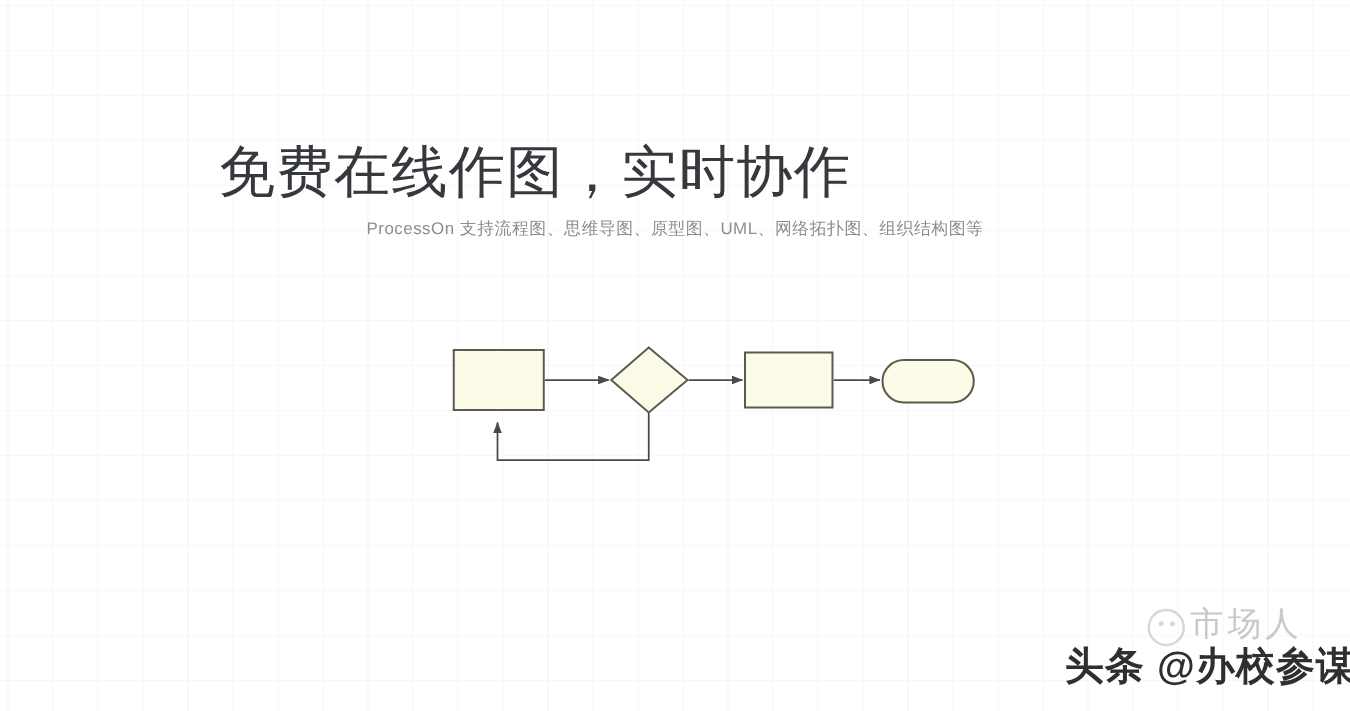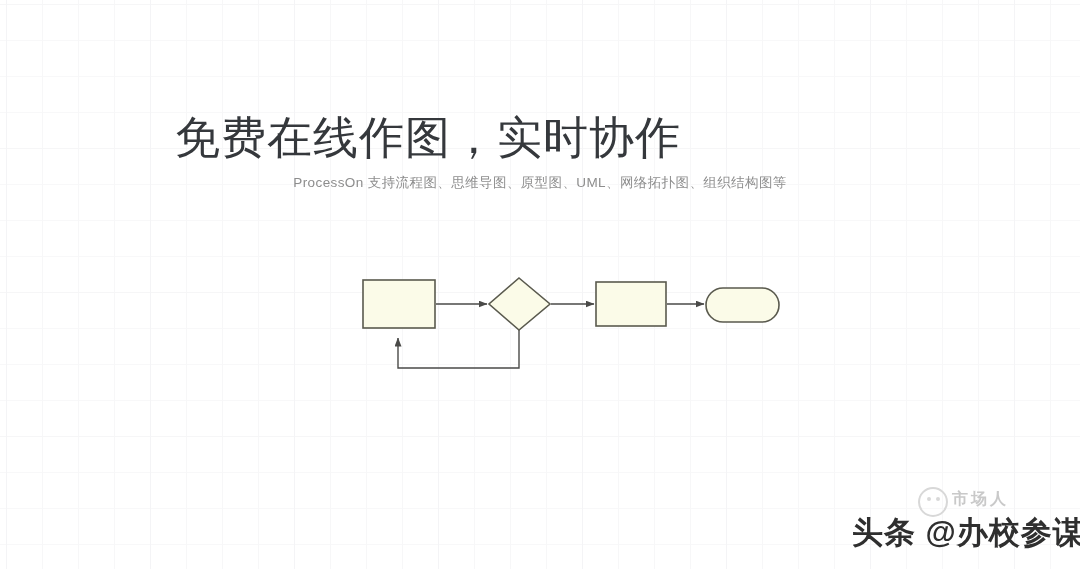--- a/index.html
+++ b/index.html
@@ -96,23 +96,23 @@
     line-height: 40px;
     font-weight: 700;
     color: #2f2f2f;
     letter-spacing: 1px;
     white-space: nowrap;
   }
   #watermark-secondary {
     position: absolute;
     left: 952px;
     top: 484px;
-    font-size: 16px;
+    font-size: 27px;
     line-height: 30px;
-    font-weight: 700;
+    font-weight: 400;
     color: #c9c9c9;
     letter-spacing: 3px;
     white-space: nowrap;
   }
   #watermark-badge {
     position: absolute;
     left: 918px;
     top: 487px;
     width: 30px;
     height: 30px;

